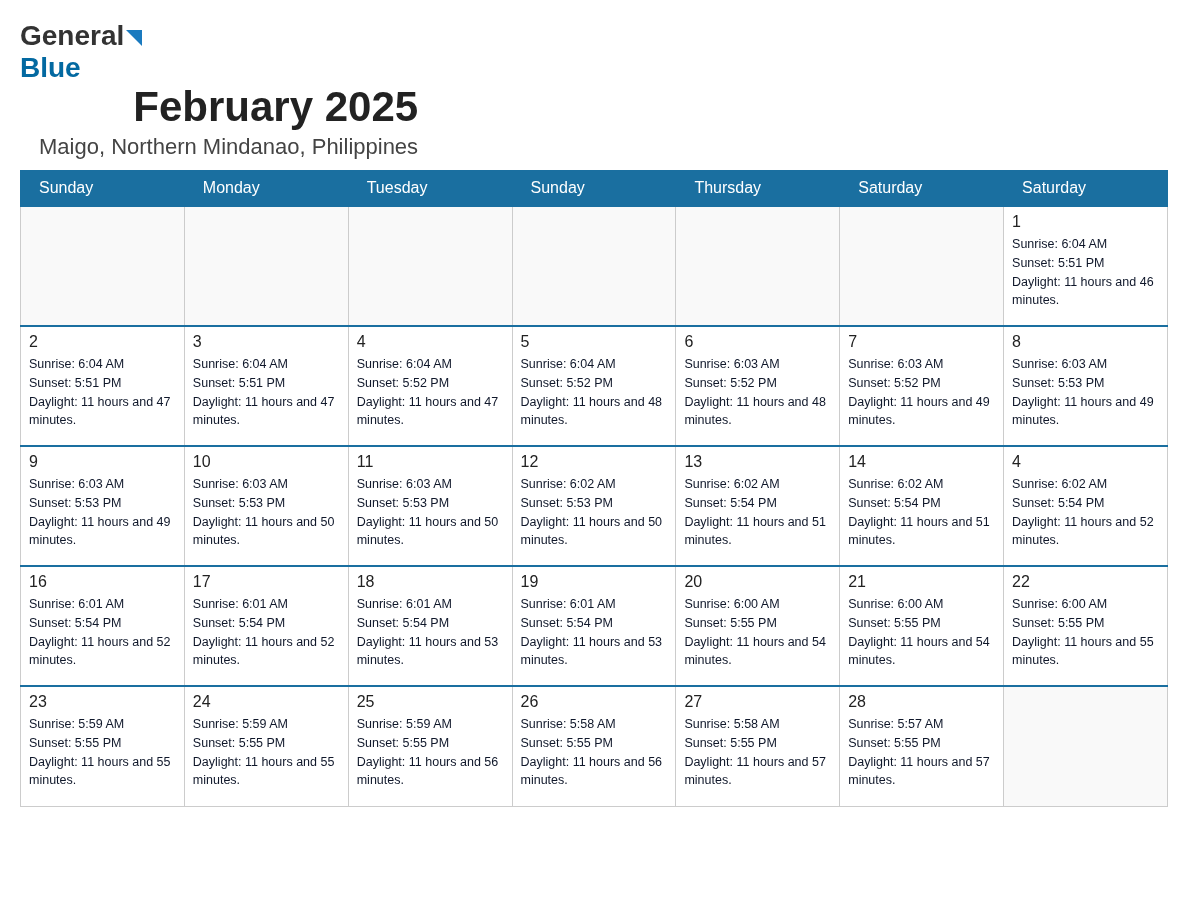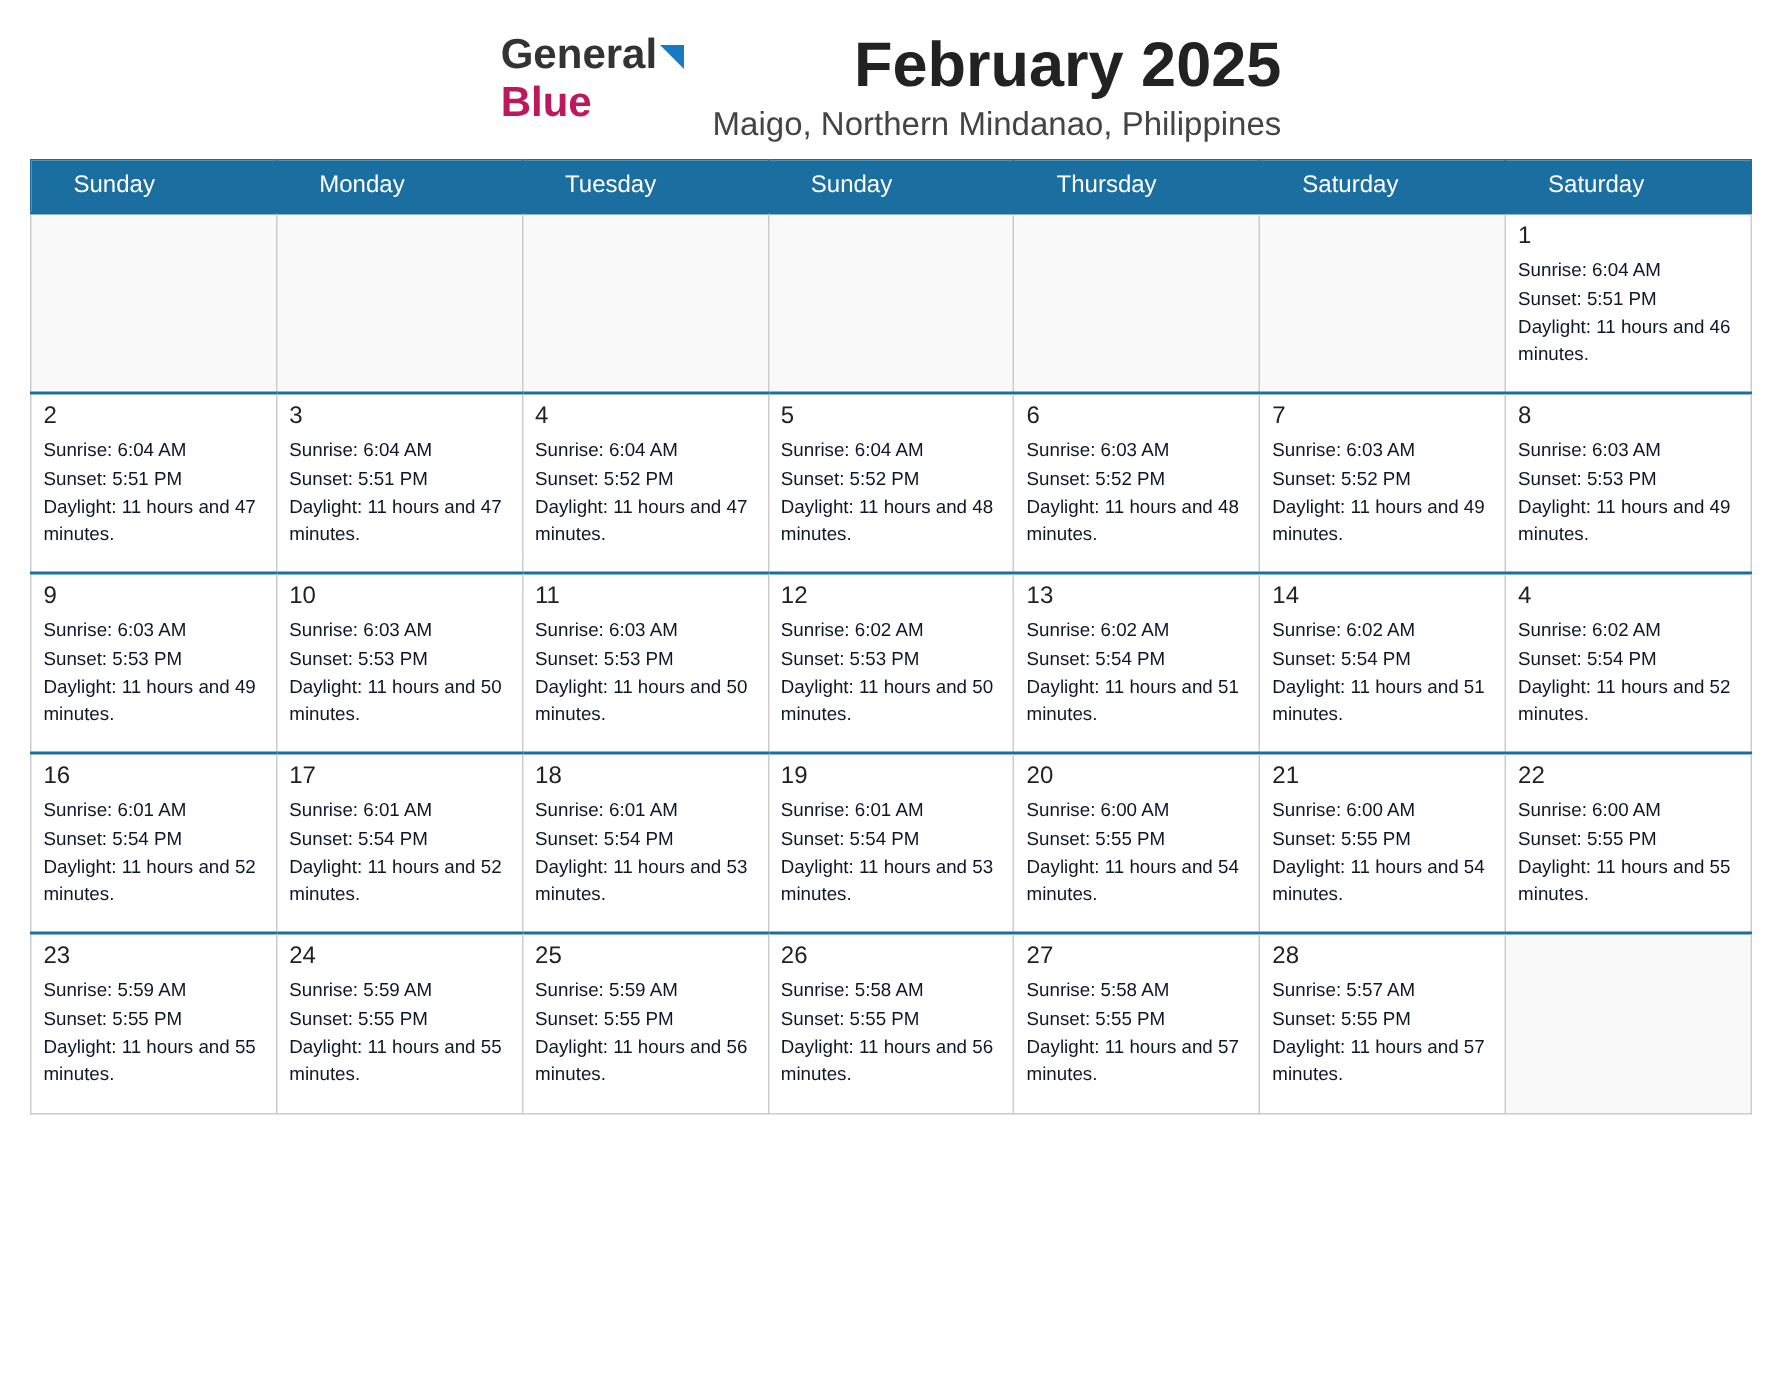--- a/index.html
+++ b/index.html
@@ -8,20 +8,21 @@
       background: #fff;
       padding: 20px;
       width: 1188px;
       min-height: 918px;
     }
     .header {
       display: flex;
       justify-content: center;
       align-items: flex-start;
       margin-bottom: 10px;
+      flex-direction: column;
     }
     .logo {
       display: flex;
       flex-direction: column;
       align-items: flex-start;
     }
     .logo-text {
       display: flex;
       align-items: center;
     }
@@ -35,21 +36,21 @@
       width: 0;
       height: 0;
       border-left: 16px solid transparent;
       border-top: 16px solid #1a7abf;
       margin-left: 2px;
       margin-top: 4px;
     }
     .logo-blue {
       font-size: 28px;
       font-weight: bold;
-      color: #be185d;
+      color: #0369a1;
     }
     .title-section {
       text-align: right;
     }
     .month-title {
       font-size: 42px;
       font-weight: bold;
       color: #222;
       line-height: 1.1;
     }
@@ -62,21 +63,21 @@
     .calendar {
       width: 100%;
       border-collapse: collapse;
       margin-top: 8px;
     }
     .calendar th {
       background-color: #1a6fa0;
       color: #fff;
       font-size: 16px;
       font-weight: normal;
-      padding: 8px 28px;
+      padding: 8px 18px;
       text-align: left;
       border: 1px solid #1a6fa0;
     }
     .calendar td {
       vertical-align: top;
       border: 1px solid #ccc;
       padding: 6px 8px;
       width: calc(100% / 7);
       min-height: 110px;
     }

